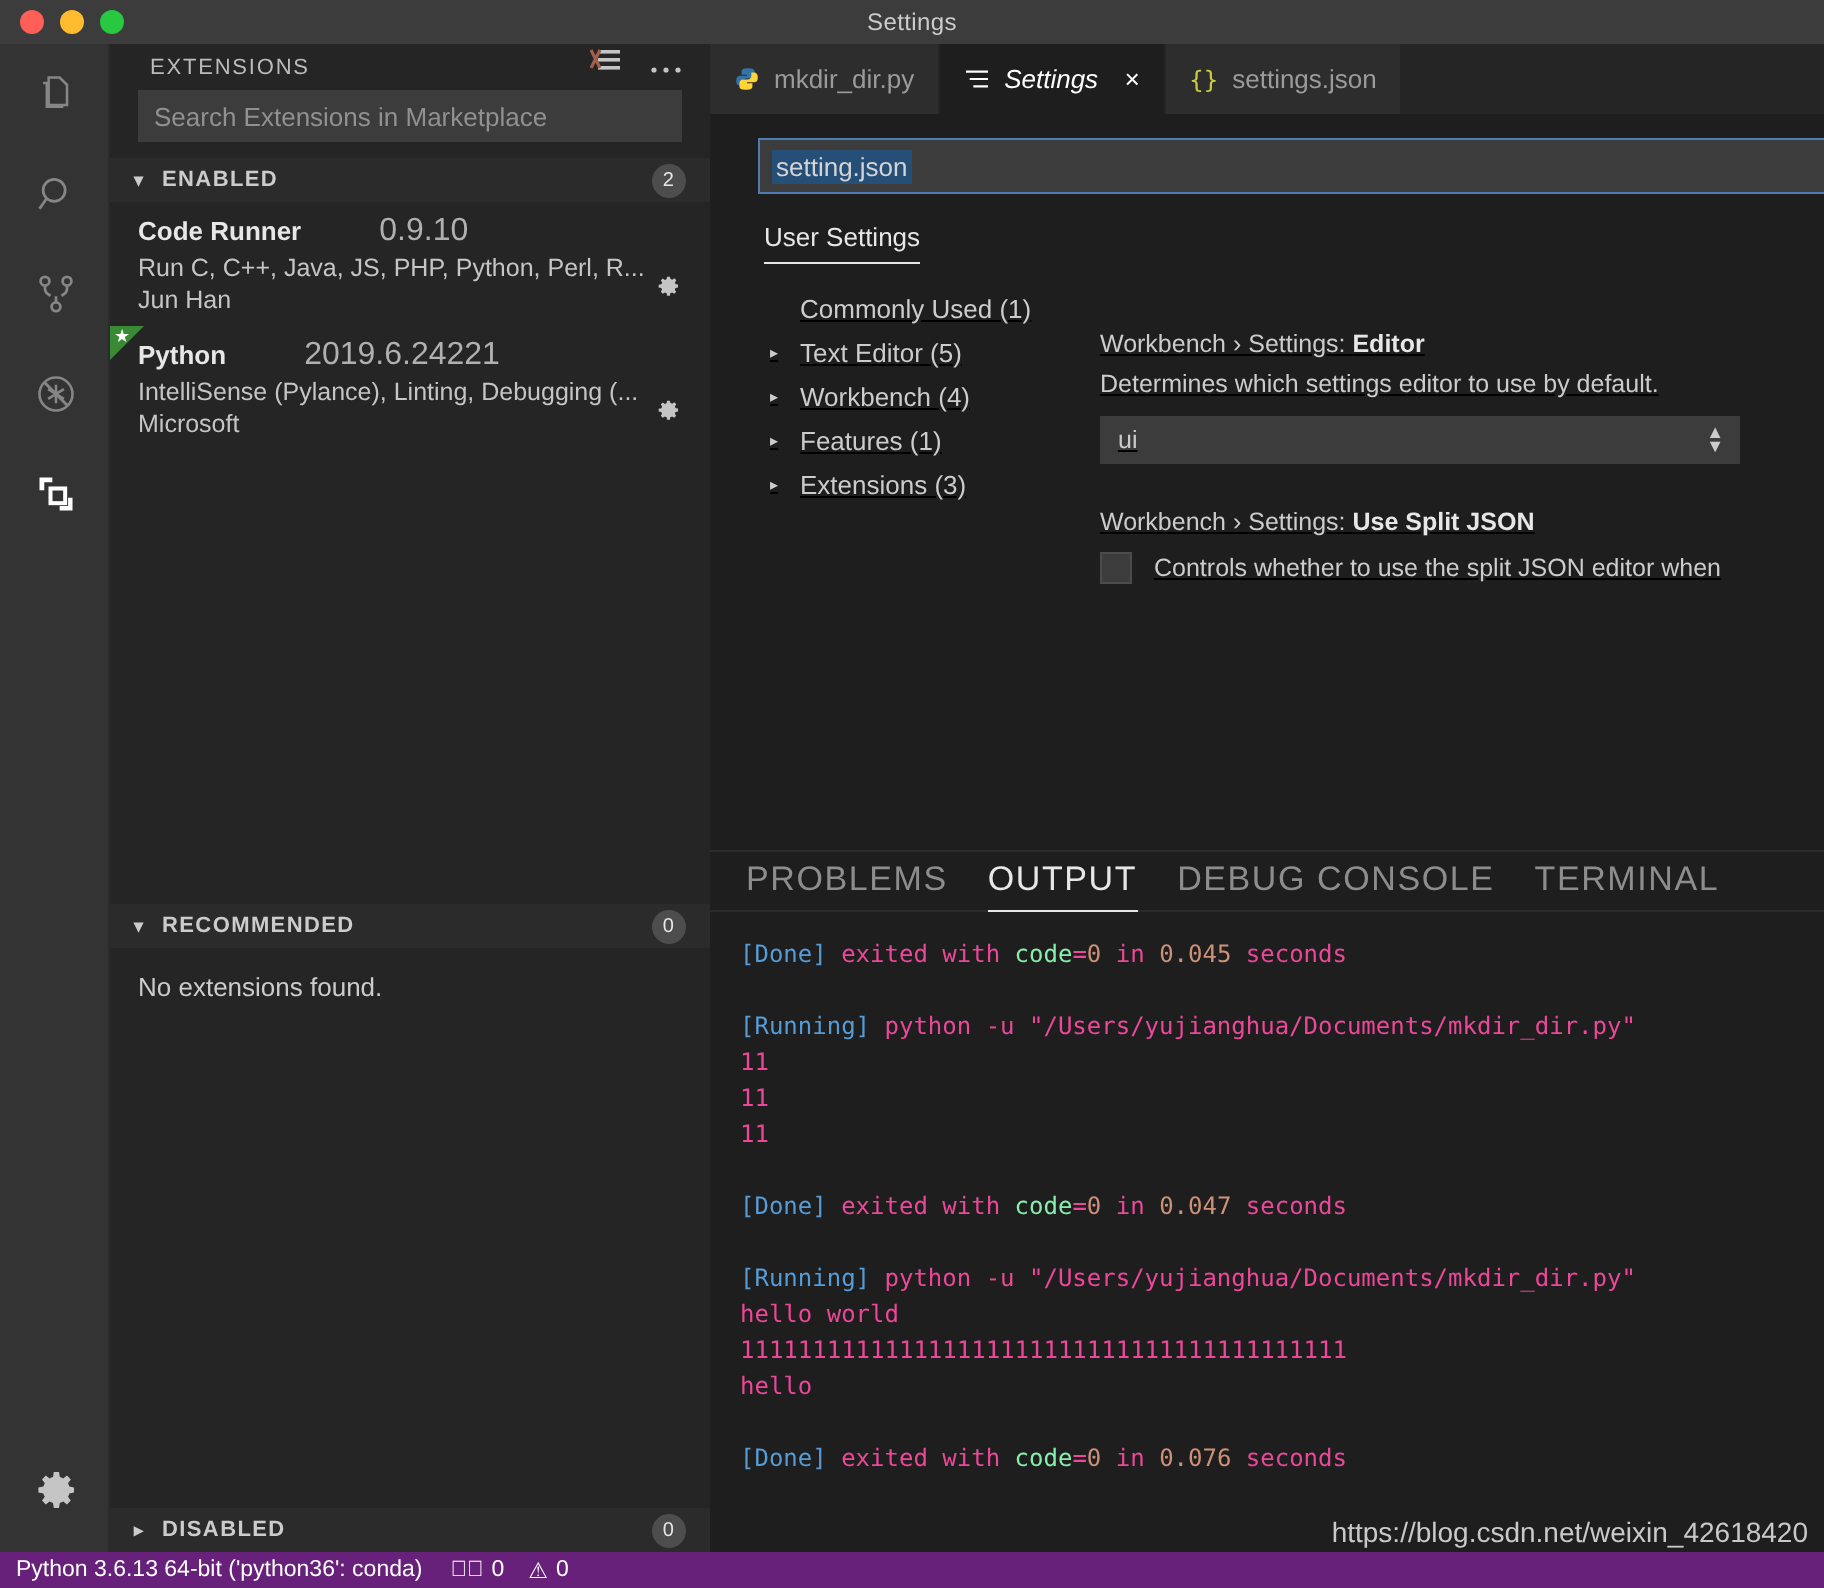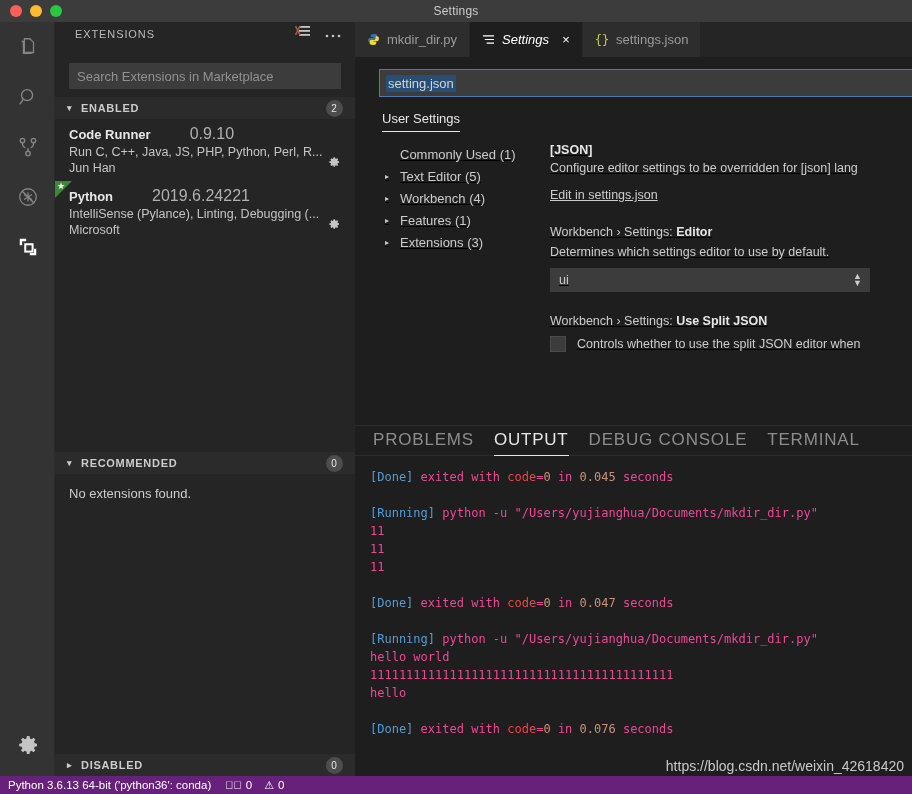--- a/index.html
+++ b/index.html
@@ -47,21 +47,21 @@
   }
   .sb-header {
     height: 23px; display: flex; align-items: center;
     padding: 0 14px 0 20px;
   }
   .sb-title {
     font-size: 11px; letter-spacing: .9px; color: #bbbbbb; flex: 1;
     text-transform: uppercase;
   }
   .sb-actions { display: flex; align-items: center; gap: 14px; color: #c5c5c5; }
-  .sb-search-wrap { padding: 0 14px 8px 14px; margin-top: 18px; }
+  .sb-search-wrap { padding: 0 14px 8px 14px; }
   .sb-search {
     width: 100%; height: 26px; background: #3c3c3c; border: 1px solid #3c3c3c;
     color: #cccccc; font-size: 13px; padding: 0 7px;
     font-family: "Liberation Sans", sans-serif; outline: none;
   }
   .sb-search::placeholder { color: #919191; }
 
   .section-head {
     height: 22px; background: #2b2b2c; display: flex; align-items: center;
     padding: 0 12px 0 12px; font-size: 11px; font-weight: bold;
@@ -192,21 +192,21 @@
   }
   .panel-tab.active { color: #e7e7e7; border-bottom-color: #e7e7e7; }
   .output {
     padding: 12px 0 0 15px;
     font-family: "DejaVu Sans Mono", "Liberation Mono", monospace;
     font-size: 12px; line-height: 18px; color: #cccccc;
     white-space: pre; overflow: hidden;
   }
   .ln { height: 18px; }
   .c-tag { color: #569cd6; }
-  .c-key { color: #ef4444; }
+  .c-key { color: #86efac; }
   .c-num { color: #ce9178; }
   .c-plain { color: #ec4899; }
 
   
   .watermark {
     position: absolute; right: 8px; bottom: 20px;
     font-size: 14px; color: #d8d8d8; opacity: .92;
   }
   .statusbar {
     position: absolute; left: 0; bottom: 0; width: 912px; height: 18px;
@@ -429,25 +429,20 @@
             <span class="toc-twisty">▸</span>
             <span>Features (1)</span>
           </div>
           <div class="toc-item">
             <span class="toc-twisty">▸</span>
             <span>Extensions (3)</span>
           </div>
         </div>
 
         <div class="settings-list">
-          <div class="setting-block">
-            <div class="s-lang-head">[JSON]</div>
-            <div class="s-lang-desc">Configure editor settings to be overridden for [json] lang</div>
-            <div class="s-link">Edit in settings.json</div>
-          </div>
 
           <div class="setting-block">
             <div class="s-title"><span>Workbench › Settings: </span><b>Editor</b></div>
             <div class="s-desc">Determines which settings editor to use by default.</div>
             <div class="s-select">
               <span>ui</span>
               <span class="arrows">▲<br>▼</span>
             </div>
           </div>
 

